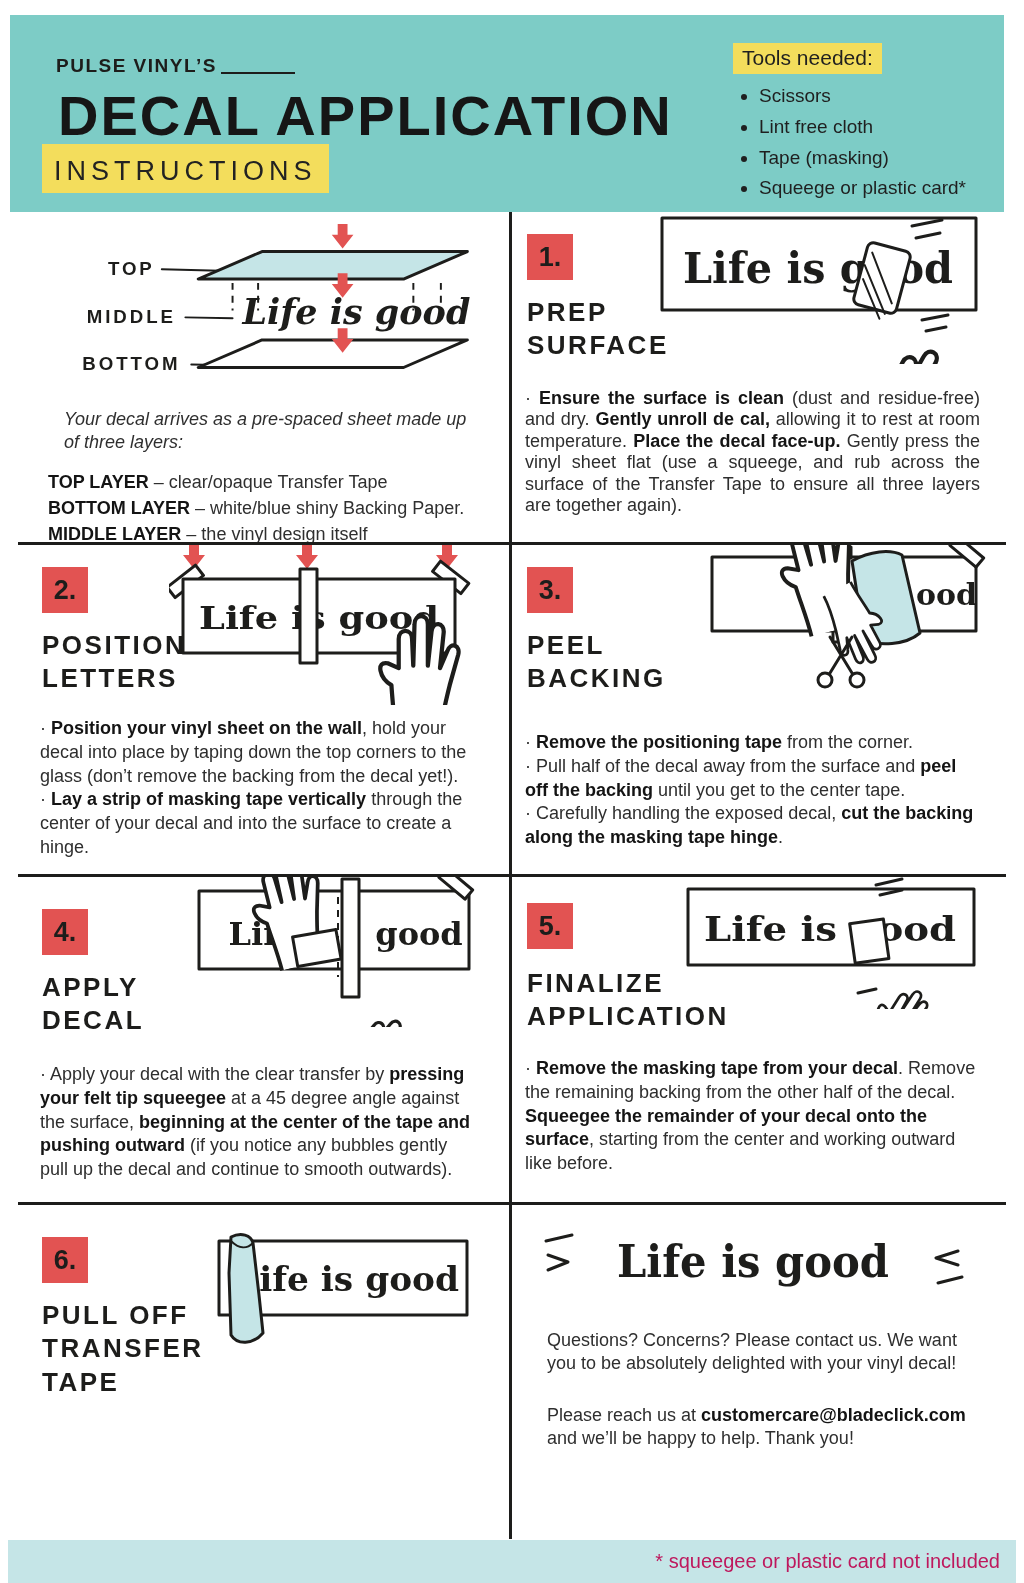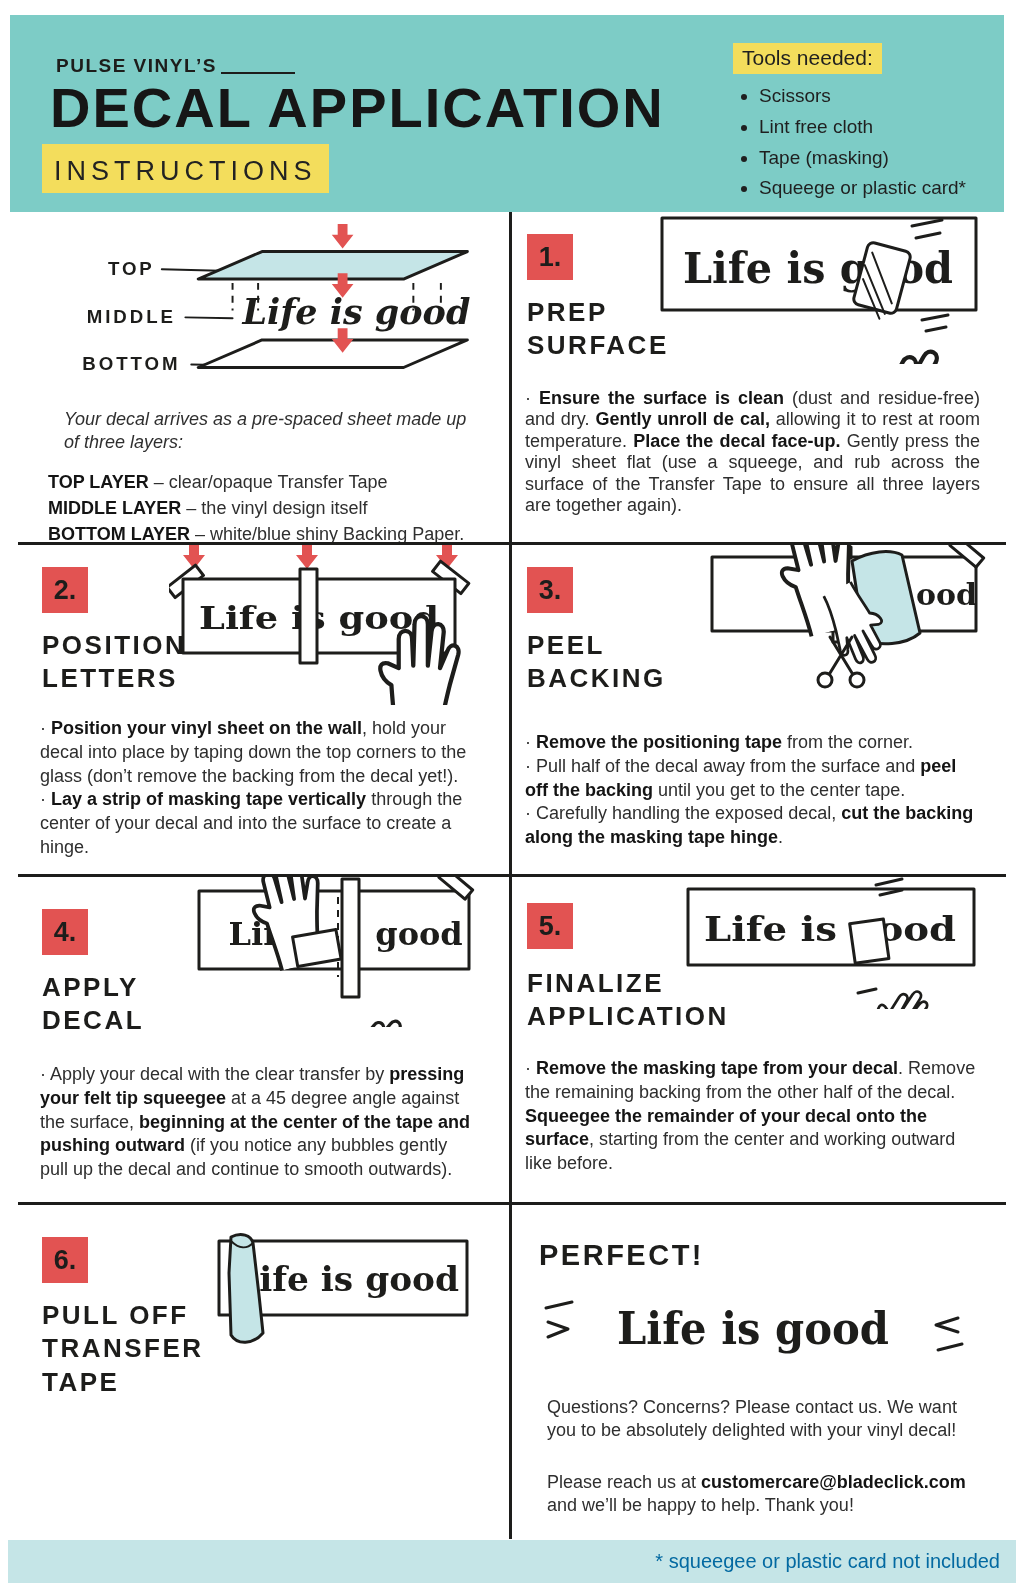--- a/index.html
+++ b/index.html
@@ -9,21 +9,21 @@
   *{box-sizing:border-box;}
   html,body{margin:0;padding:0;background:#fff;}
   body{font-family:"Liberation Sans",sans-serif;color:#2f2f2f;}
   .page{position:relative;width:1024px;height:1583px;background:#fff;overflow:hidden;}
 
   
   .band{position:absolute;left:10px;top:15px;width:994px;height:197px;background:var(--c-teal);}
   .brand-row{position:absolute;left:46px;top:40px;display:flex;align-items:flex-end;}
   .brand-text{font-size:19px;font-weight:700;letter-spacing:1.5px;color:var(--c-ink);text-align:center;}
   .brand-line{display:inline-block;width:74px;border-bottom:2.5px solid var(--c-ink);margin-left:4px;margin-bottom:3px;}
-  .title{position:absolute;left:40px;top:60px;margin:0;font-size:56px;font-weight:800;letter-spacing:2px;color:#161616;}
+  .title{position:absolute;left:40px;top:60px;margin:8px;font-size:56px;font-weight:800;letter-spacing:2px;color:#161616;}
   .subtitle{position:absolute;left:32px;top:129px;background:var(--c-yellow);padding:12px 12px 6px;font-size:27px;font-weight:400;letter-spacing:5px;color:#222;}
   .tools{position:absolute;left:723px;top:28px;width:266px;}
   .tools-title{display:inline-block;background:var(--c-yellow);padding:3px 9px 4px;font-size:21px;color:#1f1f1f;}
   .tools-list{margin:11px 0 0;padding-left:26px;font-size:19px;line-height:1.2;color:#1f1f1f;}
   .tools-list li{margin:8px 0;}
 
   
   .grid{position:absolute;left:18px;top:212px;width:988px;height:1327px;display:grid;
         grid-template-columns:1fr 1fr;grid-template-rows:333px 332px 328px 334px;}
   .grid > section{overflow:hidden;}
@@ -59,21 +59,21 @@
 
   
   .ftitle{margin:34px 0 0 14px;font-size:29px;font-weight:800;letter-spacing:2.5px;color:var(--c-ink);}
   .fdecal{display:block;margin:24px auto 0;}
   .fp{margin:28px 10px 0 22px;font-size:18px;line-height:1.3;}
   .fp.first{margin-top:34px;}
 
   
   .footnote{position:absolute;left:8px;right:8px;bottom:0;height:43px;background:var(--c-lightteal);
             display:flex;align-items:center;justify-content:flex-end;
-            padding-right:16px;font-size:20px;color:#0369a1;}
+            padding-right:16px;font-size:20px;color:#be185d;}
 
   
   .paper{fill:#fff;stroke:var(--c-ink);stroke-width:3;stroke-linejoin:round;}
   .thin{stroke-width:2 !important;}
   .sk{fill:none;stroke:var(--c-ink);stroke-width:3;stroke-linecap:round;stroke-linejoin:round;}
   .dashline{fill:none;stroke:var(--c-ink);stroke-width:2;stroke-dasharray:7 6;}
   .flap{fill:var(--c-lightteal);stroke:var(--c-ink);stroke-width:3;stroke-linejoin:round;}
   .arrow{fill:var(--c-red);}
   .handp{fill:#fff;stroke:var(--c-ink);stroke-width:3.5;stroke-linejoin:round;stroke-linecap:round;}
   .decal{font-family:"DejaVu Serif",serif;font-weight:700;fill:var(--c-ink);}
@@ -122,22 +122,22 @@
         <polygon class="flap" points="228,28 437,28 372,56 163,56"></polygon>
         <path class="dashline" d="M198,60 V88 M224,60 V88 M382,60 V88 M410,60 V88"></path>
         <text class="decal it" x="208" y="102" font-size="36" textLength="232" lengthAdjust="spacingAndGlyphs">Life is good</text>
         <polygon class="paper" points="228,118 437,118 372,146 163,146"></polygon>
         <path class="arrow" d="M305,0 h10 v11 h6 l-11,14 -11,-14 h6 z"></path>
         <path class="arrow" d="M305,50 h10 v11 h6 l-11,14 -11,-14 h6 z"></path>
         <path class="arrow" d="M305,106 h10 v11 h6 l-11,14 -11,-14 h6 z"></path>
       </svg>
       <p class="intro-p">Your decal arrives as a pre-spaced sheet made up of three layers:</p>
       <div class="layer-line"><b>TOP LAYER</b><span> – clear/opaque Transfer Tape</span></div>
+      <div class="layer-line"><b>BOTTOM LAYER</b><span> – white/blue shiny Backing Paper.</span></div>
       <div class="layer-line"><b>MIDDLE LAYER</b><span> – the vinyl design itself</span></div>
-      <div class="layer-line"><b>BOTTOM LAYER</b><span> – white/blue shiny Backing Paper.</span></div>
     </section>
 
     <section class="c-step s1">
       <div class="head">
         <div class="badge">1.</div>
         <div class="stitle">
           <span>PREP</span><br>
           <span>SURFACE</span>
         </div>
         <svg class="illus" width="320" height="152" viewBox="0 0 320 152">
@@ -260,21 +260,20 @@
         <svg class="illus" width="300" height="126" viewBox="0 0 300 126" style="top:28px;">
           <rect class="paper" x="48" y="8" width="248" height="74" stroke-width="3.5"></rect>
           <text class="decal" x="176" y="58" font-size="34" text-anchor="middle" textLength="224" lengthAdjust="spacingAndGlyphs">Life is good</text>
           <path class="flap" d="M60,4 C70,-1 80,2 82,10 L88,62 L92,100 C82,112 66,112 60,102 L58,40 Z"></path>
           <path class="sk thin" d="M60,8 C68,16 76,16 82,10"></path>
         </svg>
       </div>
     </section>
 
     <section class="c-final">
-      <div class="ftitle">PERFECT!</div>
       <svg class="fdecal" width="430" height="66" viewBox="0 0 430 66">
         <path class="sk" d="M8,12 L34,6 M10,26 L30,33 L10,41"></path>
         <text class="decal" x="215" y="48" font-size="44" text-anchor="middle" textLength="272" lengthAdjust="spacingAndGlyphs">Life is good</text>
         <path class="sk" d="M420,22 L398,29 L420,36 M424,48 L400,54"></path>
       </svg>
       <p class="fp first"><span>Questions? Concerns? Please contact us. We want you to be absolutely delighted with your vinyl decal!</span></p>
       <p class="fp"><span>Please reach us at </span><b>customercare@bladeclick.com</b><span> and we’ll be happy to help. Thank you!</span></p>
     </section>
 
   </main>

